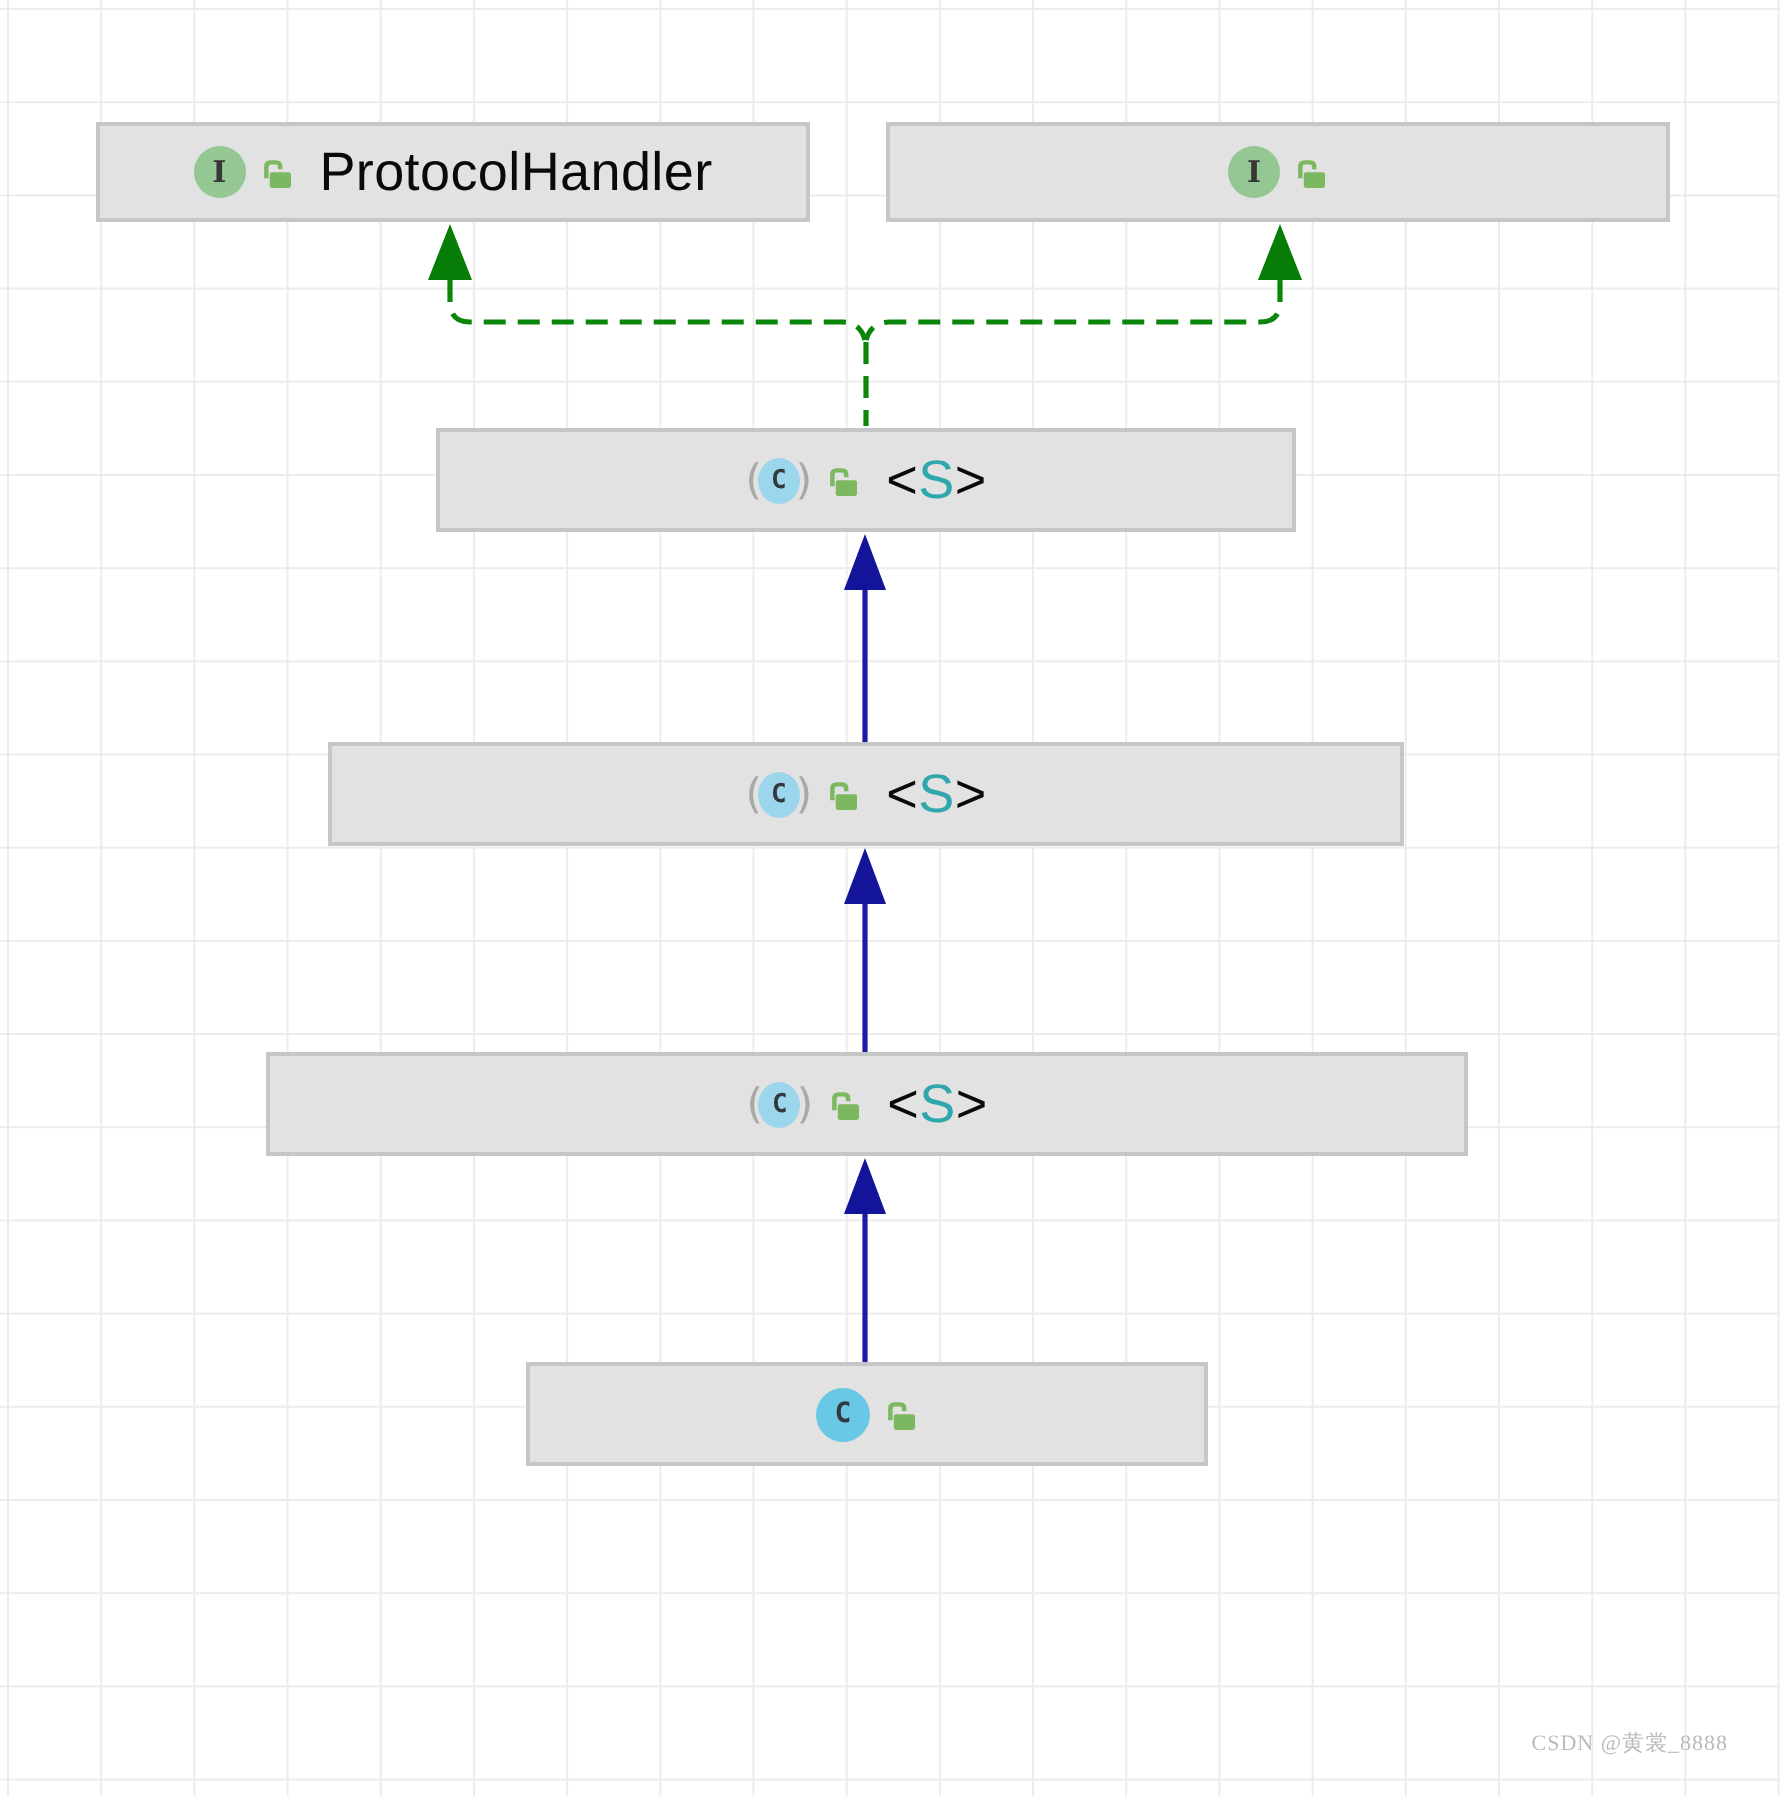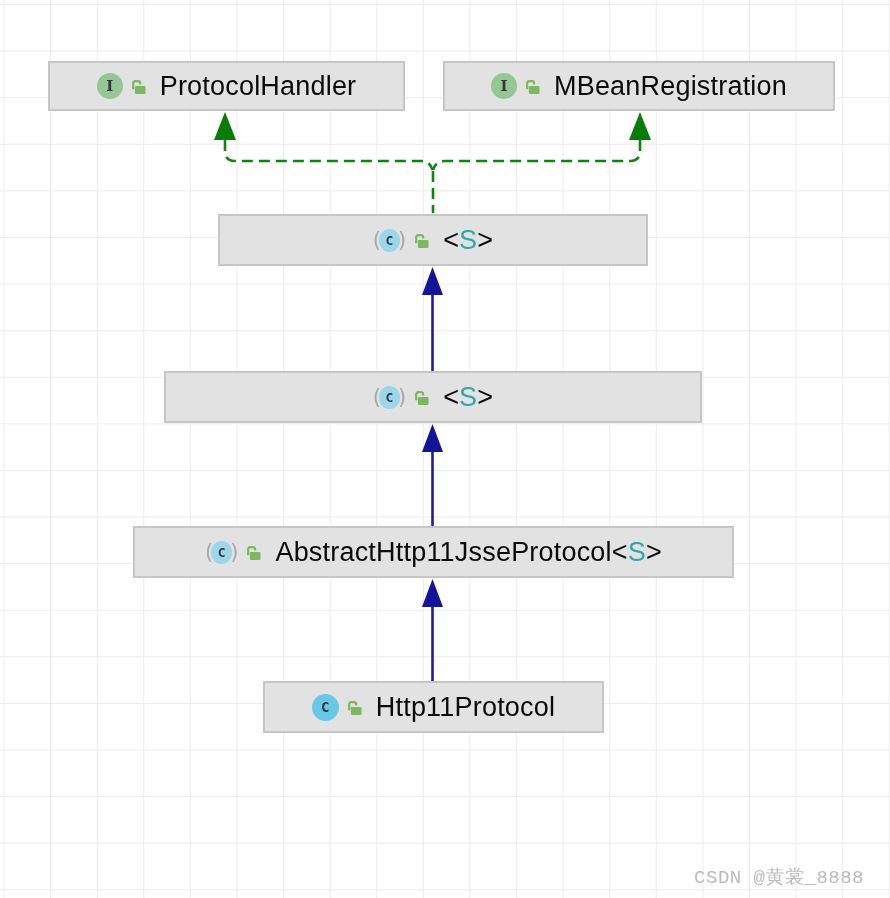--- a/index.html
+++ b/index.html
@@ -58,22 +58,22 @@
 
   .label{
     font-size:27px;font-weight:500;color:#0a0a0a;letter-spacing:0.2px;
     display:inline-flex;align-items:flex-start;
   }
   .tparam{color:#2fa7ac;}
   .bracket{color:#0a0a0a;}
 
   .watermark{
     position:absolute;right:26px;top:864px;
-    font-size:19px;color:#bbbbbb;letter-spacing:0.5px;
-    font-family:Liberation Mono, monospace;
+    font-size:11px;color:#bbbbbb;letter-spacing:0.5px;
+    font-family:Liberation Serif, serif;
   }
 </style>
 </head>
 <body>
 
 <div class="canvas">
 
   <svg class="edges" viewBox="0 0 890 898">
 
     <g>
@@ -117,23 +117,20 @@
 
   <div class="node" id="n1">
     <span class="icons">
       <span class="circ ifc">
           <span>I</span>
         </span>
       <svg class="lock" width="17" height="17" viewBox="0 0 16 16">
         <path d="M3,10.5 L3,5 Q3,3 5,3 L7.5,3 Q9.5,3 9.5,5 L9.5,6.2" fill="none" stroke="#7cb85f" stroke-width="2.1"></path>
         <rect x="4.6" y="7.6" width="10" height="7.4" rx="1.1" fill="#7cb85f"></rect>
       </svg>
-    </span>
-    <span class="label">
-      <span>MBeanRegistration</span>
     </span>
   </div>
 
   <div class="node" id="n2">
     <span class="icons">
       <span class="abstract-icon">
         <span class="paren">(</span>
         <span class="circ abs">
             <span>C</span>
           </span>
@@ -180,36 +177,32 @@
             <span>C</span>
           </span>
         <span class="paren">)</span>
       </span>
       <svg class="lock" width="17" height="17" viewBox="0 0 16 16">
         <path d="M3,10.5 L3,5 Q3,3 5,3 L7.5,3 Q9.5,3 9.5,5 L9.5,6.2" fill="none" stroke="#7cb85f" stroke-width="2.1"></path>
         <rect x="4.6" y="7.6" width="10" height="7.4" rx="1.1" fill="#7cb85f"></rect>
       </svg>
     </span>
     <span class="label">
-      <span>AbstractHttp11JsseProtocol</span>
         <span class="bracket">&lt;</span>
         <span class="tparam">S</span>
         <span class="bracket">&gt;</span>
     </span>
   </div>
 
   <div class="node" id="n5">
     <span class="icons">
       <span class="circ cls">
           <span>C</span>
         </span>
       <svg class="lock" width="17" height="17" viewBox="0 0 16 16">
         <path d="M3,10.5 L3,5 Q3,3 5,3 L7.5,3 Q9.5,3 9.5,5 L9.5,6.2" fill="none" stroke="#7cb85f" stroke-width="2.1"></path>
         <rect x="4.6" y="7.6" width="10" height="7.4" rx="1.1" fill="#7cb85f"></rect>
       </svg>
     </span>
-    <span class="label">
-      <span>Http11Protocol</span>
-    </span>
   </div>
 
   <div class="watermark">CSDN @黄裳_8888</div>
 </div>
 
 </body></html>

